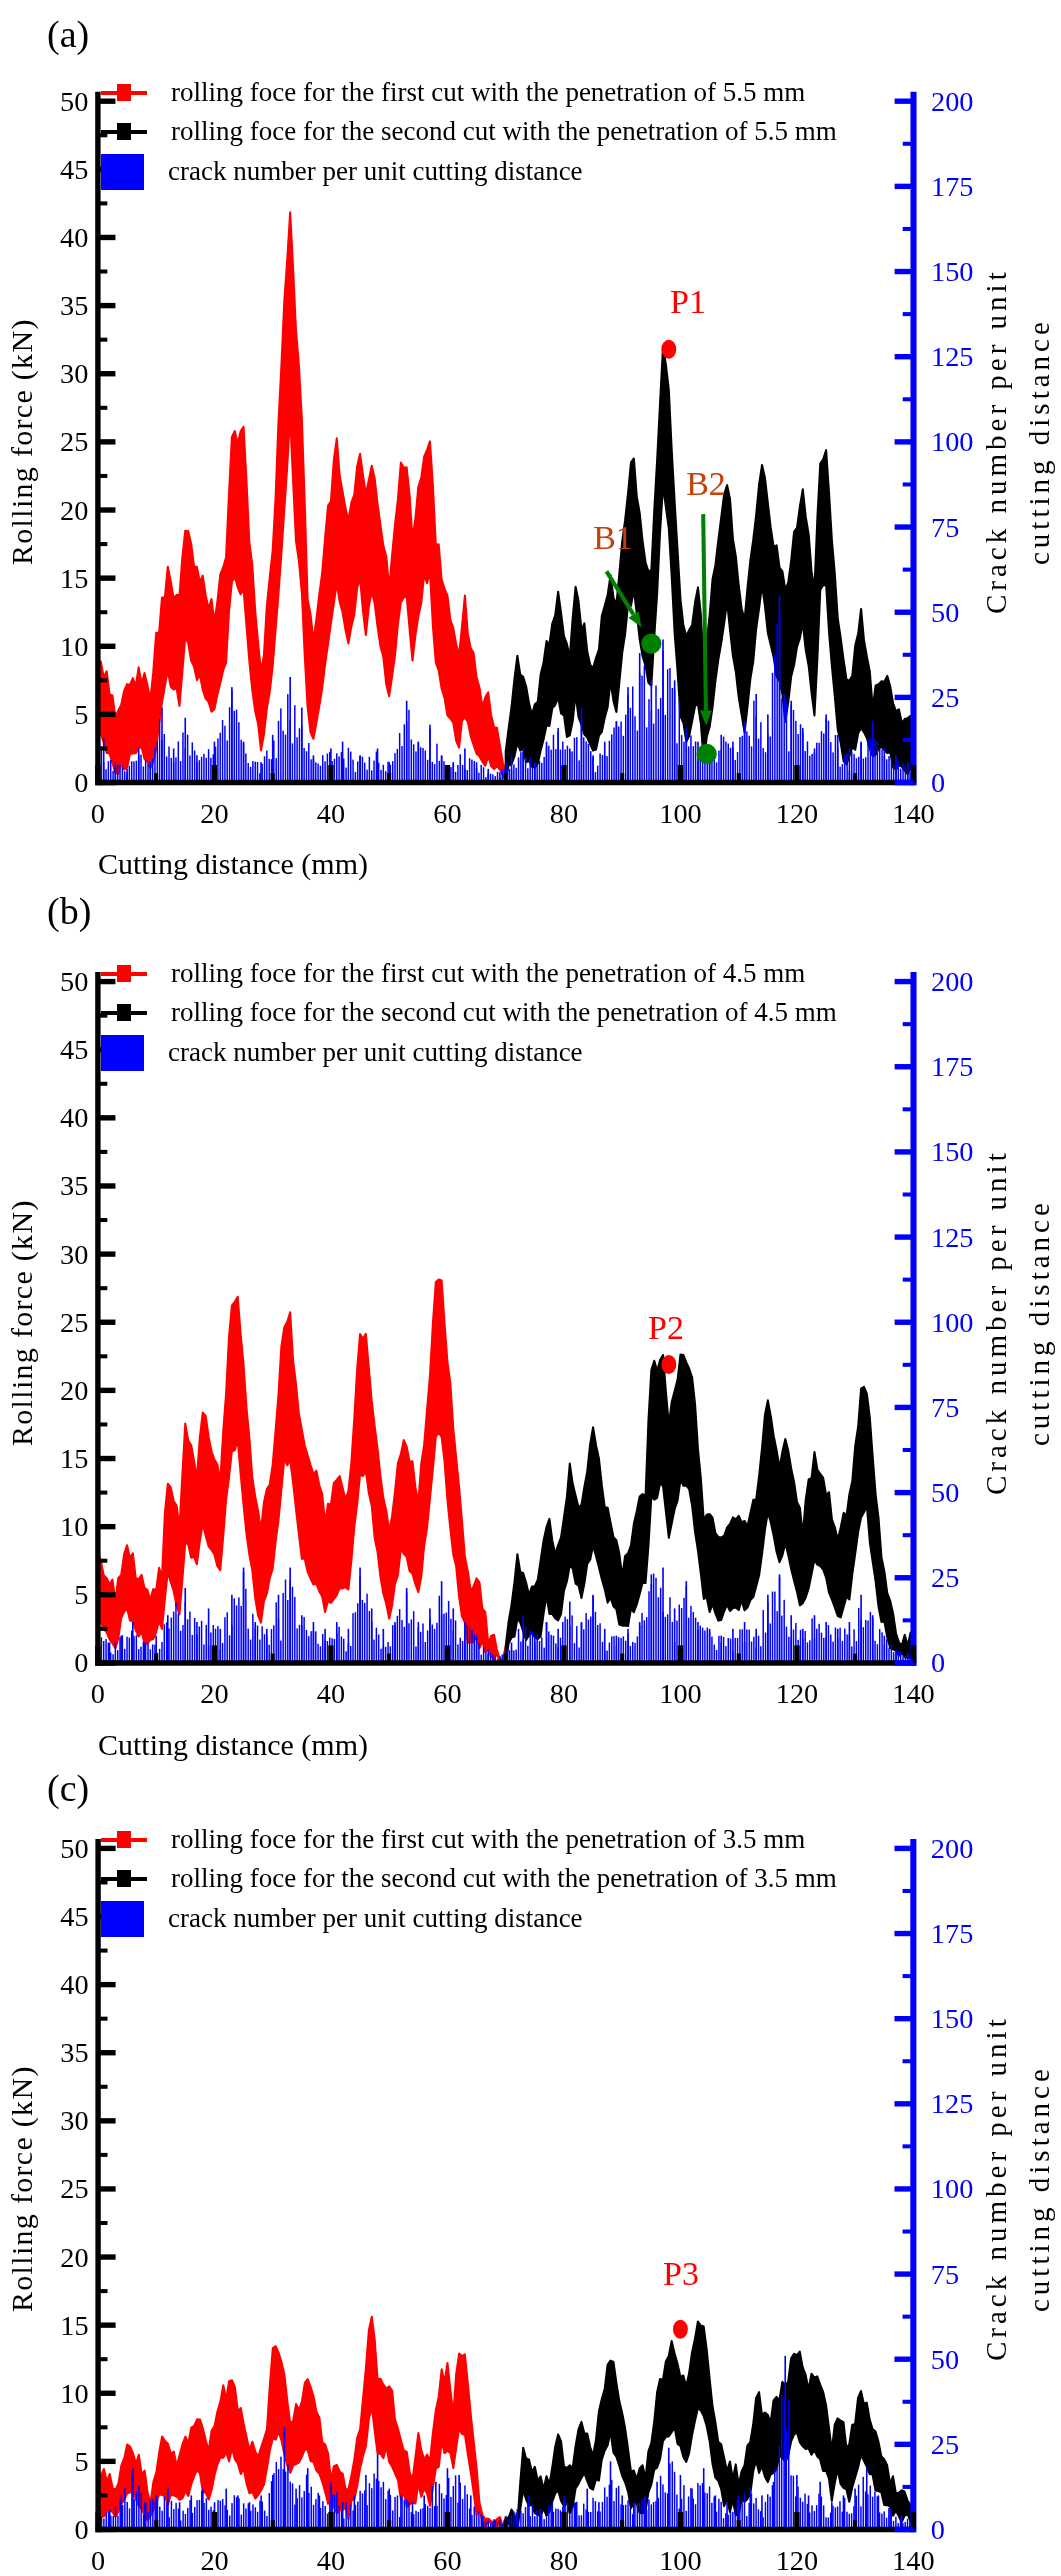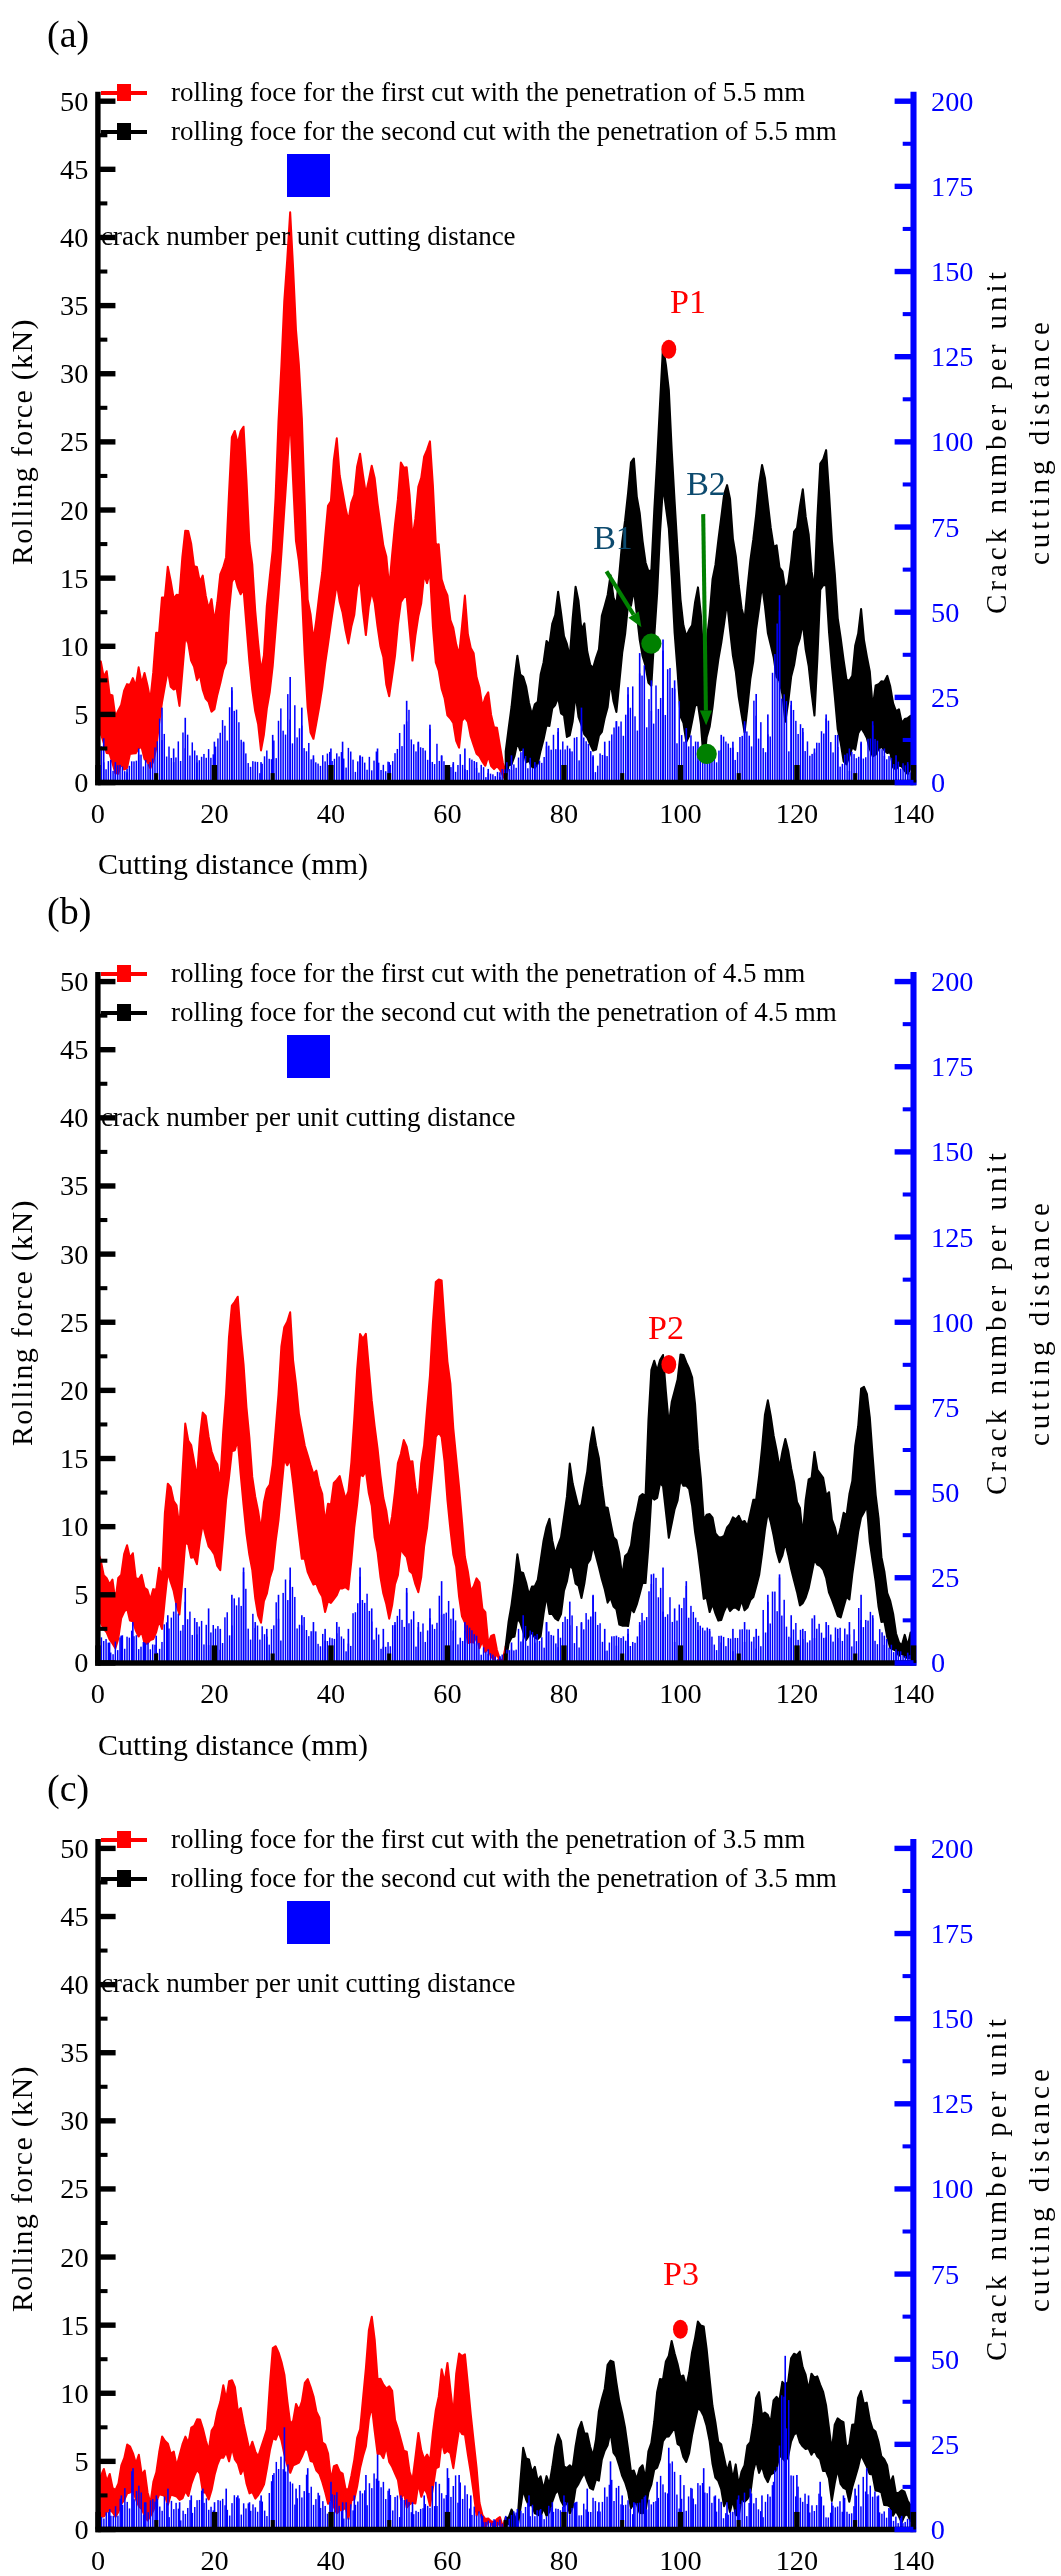--- a/index.html
+++ b/index.html
@@ -19,30 +19,30 @@
       display:flex;align-items:center;justify-content:center;
       writing-mode:vertical-rl;transform:rotate(180deg);
       font-size:29px;letter-spacing:4px;color:#000;white-space:nowrap;}
   .rt1{left:977px;}
   .rt2{left:1020px;}
   .x-title{position:absolute;left:98px;width:815px;top:calc(var(--pt) + var(--ph) + 65px);
       text-align:left;font-size:30px;color:#000;}
   .legend-row{position:absolute;left:101px;height:35px;display:flex;align-items:center;gap:24px;}
   .lr1{top:calc(var(--pt) - 26px);}
   .lr2{top:calc(var(--pt) + 13px);}
-  .lr3{top:calc(var(--pt) + 53px);flex-direction:column;}
+  .lr3{top:calc(var(--pt) + 53px);}
   .legend-label{font-size:27px;color:#000;white-space:nowrap;}
   .lm-line{position:relative;width:46px;height:4px;flex:0 0 46px;}
   .lm-line .sq{position:absolute;left:16px;top:-6.7px;width:13.5px;height:17.5px;}
   .lm-red,.lm-red .sq{background:#ff0000;}
   .lm-black,.lm-black .sq{background:#000000;}
   .lm-rect{width:43px;height:36px;flex:0 0 43px;background:#0000ff;}
   .annotation{position:absolute;transform:translateX(-50%);font-size:34px;white-space:nowrap;}
   .ann-red{color:#ff0000;}
-  .ann-green{color:#0c4a6e;}
+  .ann-green{color:#c2410c;}
 </style>
 </head>
 <body>
 
 <div class="figure">
 
   <div class="panel panel-a">
     <svg class="plot-svg" width="1062" height="877" viewBox="0 0 1574 1300">
         <path d="M145.0,993.4 L149.3,980.4 L153.6,1003.4 L158.0,995.0 L162.3,1029.2 L166.6,1031.0 L170.9,1062.6 L175.2,1053.0 L179.5,1045.0 L183.9,1023.9 L188.2,1014.1 L192.5,1015.3 L196.8,1005.2 L201.1,1017.0 L205.4,989.2 L209.8,1013.2 L214.1,997.7 L218.4,1015.7 L222.7,1037.8 L227.0,997.1 L231.4,937.9 L235.7,938.2 L240.0,885.6 L244.3,885.6 L248.6,840.0 L252.9,861.1 L257.3,887.5 L261.6,881.7 L265.9,882.5 L270.2,825.7 L274.5,786.6 L278.9,787.1 L283.2,805.6 L287.5,839.3 L291.8,840.6 L296.1,862.5 L300.4,853.3 L304.8,882.6 L309.1,902.2 L313.4,888.1 L317.7,921.4 L322.0,893.1 L326.4,851.6 L330.7,841.2 L335.0,825.9 L339.3,732.8 L343.6,648.0 L347.9,638.9 L352.3,657.6 L356.6,639.4 L360.9,632.5 L365.2,711.2 L369.5,803.7 L373.8,836.6 L378.2,905.4 L382.5,953.3 L386.8,994.7 L391.1,971.6 L395.4,898.5 L399.8,855.0 L404.1,815.8 L408.4,737.2 L412.7,624.8 L417.0,542.7 L421.3,446.3 L425.7,384.3 L430.0,314.7 L434.3,396.1 L438.6,488.8 L442.9,540.6 L447.3,619.6 L451.6,745.9 L455.9,888.7 L460.2,910.4 L464.5,949.9 L468.8,918.4 L473.2,881.2 L477.5,849.0 L481.8,797.1 L486.1,749.8 L490.4,743.2 L494.7,682.2 L499.1,649.7 L503.4,704.8 L507.7,728.7 L512.0,752.8 L516.3,772.1 L520.7,744.9 L525.0,733.4 L529.3,691.3 L533.6,672.6 L537.9,703.8 L542.2,732.0 L546.6,711.8 L550.9,690.4 L555.2,708.4 L559.5,746.6 L563.8,777.7 L568.1,808.8 L572.5,824.8 L576.8,871.3 L581.1,823.0 L585.4,777.7 L589.7,740.3 L594.1,685.7 L598.4,693.2 L602.7,692.7 L607.0,733.5 L611.3,798.2 L615.6,768.9 L620.0,721.7 L624.3,708.2 L628.6,676.8 L632.9,666.9 L637.2,654.3 L641.6,720.3 L645.9,807.7 L650.2,806.7 L654.5,858.9 L658.8,872.6 L663.1,882.7 L667.5,919.1 L671.8,930.8 L676.1,955.1 L680.4,970.9 L684.7,929.0 L689.0,882.7 L693.4,940.2 L697.7,960.4 L702.0,968.4 L706.3,1004.1 L710.6,1019.1 L715.0,1047.7 L719.3,1033.6 L723.6,1026.3 L727.9,1059.8 L732.2,1078.0 L736.5,1078.8 L740.9,1105.4 L745.2,1130.2 L749.5,1144.2 L749.5,1157.5 L745.2,1149.3 L740.9,1140.6 L736.5,1135.7 L732.2,1140.0 L727.9,1135.6 L723.6,1120.5 L719.3,1135.2 L715.0,1129.2 L710.6,1121.0 L706.3,1117.2 L702.0,1104.5 L697.7,1091.8 L693.4,1070.1 L689.0,1063.5 L684.7,1068.4 L680.4,1108.2 L676.1,1098.2 L671.8,1071.6 L667.5,1065.1 L663.1,1060.4 L658.8,1034.5 L654.5,1020.8 L650.2,994.0 L645.9,981.9 L641.6,928.4 L637.2,847.4 L632.9,864.4 L628.6,851.9 L624.3,894.2 L620.0,913.7 L615.6,942.4 L611.3,979.2 L607.0,932.2 L602.7,884.0 L598.4,885.6 L594.1,892.7 L589.7,925.4 L585.4,972.2 L581.1,1002.7 L576.8,1032.0 L572.5,1014.5 L568.1,973.7 L563.8,957.8 L559.5,928.5 L555.2,893.8 L550.9,876.7 L546.6,899.0 L542.2,941.4 L537.9,905.1 L533.6,857.7 L529.3,871.3 L525.0,911.8 L520.7,928.7 L516.3,953.7 L512.0,933.4 L507.7,907.9 L503.4,891.8 L499.1,864.8 L494.7,894.4 L490.4,924.0 L486.1,954.6 L481.8,984.3 L477.5,1019.5 L473.2,1047.0 L468.8,1071.8 L464.5,1095.2 L460.2,1085.8 L455.9,1048.7 L451.6,971.8 L447.3,878.1 L442.9,831.0 L438.6,801.8 L434.3,712.2 L430.0,615.3 L425.7,690.8 L421.3,755.7 L417.0,820.9 L412.7,879.9 L408.4,933.4 L404.1,987.4 L399.8,1025.4 L395.4,1050.5 L391.1,1088.7 L386.8,1112.4 L382.5,1073.2 L378.2,1054.5 L373.8,1022.6 L369.5,980.1 L365.2,927.2 L360.9,873.3 L356.6,880.9 L352.3,870.7 L347.9,854.2 L343.6,862.8 L339.3,907.1 L335.0,982.3 L330.7,993.4 L326.4,1012.8 L322.0,1030.1 L317.7,1051.4 L313.4,1055.0 L309.1,1040.4 L304.8,1035.5 L300.4,1022.2 L296.1,1000.1 L291.8,1008.1 L287.5,988.0 L283.2,979.1 L278.9,953.7 L274.5,944.5 L270.2,995.8 L265.9,1046.4 L261.6,1019.8 L257.3,1022.1 L252.9,1017.9 L248.6,993.2 L244.3,1017.0 L240.0,1041.6 L235.7,1072.6 L231.4,1109.4 L227.0,1128.8 L222.7,1138.9 L218.4,1129.4 L214.1,1125.1 L209.8,1107.5 L205.4,1109.1 L201.1,1116.7 L196.8,1116.8 L192.5,1117.5 L188.2,1138.4 L183.9,1140.7 L179.5,1131.5 L175.2,1146.9 L170.9,1146.0 L166.6,1131.0 L162.3,1116.9 L158.0,1116.2 L153.6,1101.1 L149.3,1087.3 L145.0,1090.3 Z" fill="#ff0000" stroke="#ff0000" stroke-width="3" stroke-linejoin="round"></path>
         <path d="M749.5,1113.9 L753.8,1080.0 L758.1,1048.0 L762.5,1006.1 L766.8,971.9 L771.1,1000.0 L775.4,1003.1 L779.7,1017.2 L784.0,1041.6 L788.4,1059.7 L792.7,1043.9 L797.0,1040.4 L801.3,999.9 L805.6,982.0 L810.0,950.2 L814.3,955.2 L818.6,924.2 L822.9,911.7 L827.2,877.1 L831.5,908.2 L835.9,943.0 L840.2,954.4 L844.5,973.8 L848.8,916.2 L853.1,869.6 L857.4,890.6 L861.8,934.0 L866.1,924.0 L870.4,965.8 L874.7,985.1 L879.0,990.3 L883.4,975.0 L887.7,962.5 L892.0,912.8 L896.3,897.8 L900.6,882.0 L904.9,852.6 L909.3,885.8 L913.6,896.3 L917.9,850.9 L922.2,802.9 L926.5,771.0 L930.9,730.5 L935.2,685.5 L939.5,679.6 L943.8,736.1 L948.1,760.4 L952.4,802.1 L956.8,833.8 L961.1,846.8 L965.4,845.4 L969.7,757.0 L974.0,681.1 L978.3,597.6 L982.7,513.6 L987.0,541.0 L991.3,577.8 L995.6,667.6 L999.9,743.4 L1004.3,816.3 L1008.6,888.4 L1012.9,926.9 L1017.2,943.0 L1021.5,933.6 L1025.8,926.8 L1030.2,892.7 L1034.5,870.7 L1038.8,911.3 L1043.1,986.3 L1047.4,951.0 L1051.8,912.2 L1056.1,858.7 L1060.4,837.5 L1064.7,800.6 L1069.0,766.9 L1073.3,732.5 L1077.7,719.1 L1082.0,739.1 L1086.3,798.7 L1090.6,824.5 L1094.9,867.5 L1099.2,901.9 L1103.6,918.8 L1107.9,871.6 L1112.2,830.3 L1116.5,799.7 L1120.8,762.7 L1125.2,717.3 L1129.5,689.3 L1133.8,708.5 L1138.1,745.9 L1142.4,782.5 L1146.7,810.4 L1151.1,808.3 L1155.4,841.3 L1159.7,847.0 L1164.0,873.9 L1168.3,863.5 L1172.7,830.5 L1177.0,787.9 L1181.3,782.6 L1185.6,750.7 L1189.9,725.2 L1194.2,765.9 L1198.6,792.2 L1202.9,847.0 L1207.2,872.6 L1211.5,768.0 L1215.8,687.3 L1220.1,680.8 L1224.5,667.2 L1228.8,731.0 L1233.1,801.7 L1237.4,850.9 L1241.7,916.5 L1246.1,945.8 L1250.4,978.4 L1254.7,1007.5 L1259.0,1008.9 L1263.3,1001.6 L1267.6,956.7 L1272.0,939.2 L1276.3,902.6 L1280.6,949.1 L1284.9,973.4 L1289.2,995.3 L1293.5,1049.0 L1297.9,1015.9 L1302.2,1014.4 L1306.5,1009.9 L1310.8,1010.5 L1315.1,1001.8 L1319.5,1017.4 L1323.8,1042.6 L1328.1,1054.3 L1332.4,1051.3 L1336.7,1071.7 L1341.0,1065.9 L1345.4,1064.5 L1349.7,1061.0 L1354.0,1067.4 L1354.0,1139.2 L1349.7,1138.1 L1345.4,1147.6 L1341.0,1142.5 L1336.7,1136.4 L1332.4,1134.6 L1328.1,1140.5 L1323.8,1137.9 L1319.5,1114.9 L1315.1,1116.1 L1310.8,1112.0 L1306.5,1106.7 L1302.2,1110.1 L1297.9,1118.7 L1293.5,1121.0 L1289.2,1110.2 L1284.9,1094.2 L1280.6,1085.6 L1276.3,1079.1 L1272.0,1087.1 L1267.6,1111.5 L1263.3,1107.8 L1259.0,1120.4 L1254.7,1133.0 L1250.4,1128.5 L1246.1,1101.4 L1241.7,1081.1 L1237.4,1033.0 L1233.1,988.3 L1228.8,937.6 L1224.5,867.4 L1220.1,867.5 L1215.8,874.3 L1211.5,976.9 L1207.2,1060.6 L1202.9,1027.2 L1198.6,987.2 L1194.2,962.9 L1189.9,923.3 L1185.6,946.0 L1181.3,958.9 L1177.0,985.7 L1172.7,1002.8 L1168.3,1040.9 L1164.0,1069.7 L1159.7,1029.6 L1155.4,1009.4 L1151.1,1003.5 L1146.7,974.2 L1142.4,956.3 L1138.1,938.2 L1133.8,898.6 L1129.5,866.9 L1125.2,901.2 L1120.8,932.0 L1116.5,980.2 L1112.2,1006.1 L1107.9,1048.0 L1103.6,1085.6 L1099.2,1059.6 L1094.9,1033.3 L1090.6,996.0 L1086.3,972.1 L1082.0,934.2 L1077.7,892.1 L1073.3,923.9 L1069.0,953.4 L1064.7,977.6 L1060.4,1009.4 L1056.1,1048.3 L1051.8,1077.4 L1047.4,1092.9 L1043.1,1129.9 L1038.8,1072.9 L1034.5,1043.9 L1030.2,1046.5 L1025.8,1069.4 L1021.5,1090.7 L1017.2,1099.6 L1012.9,1071.5 L1008.6,1061.7 L1004.3,995.8 L999.9,938.1 L995.6,855.1 L991.3,783.4 L987.0,752.2 L982.7,720.6 L978.3,788.9 L974.0,879.8 L969.7,944.4 L965.4,1016.5 L961.1,1012.2 L956.8,987.3 L952.4,972.4 L948.1,947.9 L943.8,910.1 L939.5,874.0 L935.2,898.0 L930.9,896.0 L926.5,940.0 L922.2,967.9 L917.9,1012.1 L913.6,1055.3 L909.3,1039.5 L904.9,1009.7 L900.6,1048.4 L896.3,1064.1 L892.0,1085.0 L887.7,1090.6 L883.4,1111.0 L879.0,1112.7 L874.7,1103.3 L870.4,1093.5 L866.1,1088.6 L861.8,1074.6 L857.4,1062.8 L853.1,1028.9 L848.8,1069.1 L844.5,1089.9 L840.2,1092.4 L835.9,1060.5 L831.5,1057.4 L827.2,1033.6 L822.9,1045.0 L818.6,1049.8 L814.3,1076.1 L810.0,1075.0 L805.6,1096.1 L801.3,1112.7 L797.0,1132.1 L792.7,1138.2 L788.4,1136.6 L784.0,1127.8 L779.7,1130.0 L775.4,1110.0 L771.1,1112.6 L766.8,1100.6 L762.5,1121.0 L758.1,1133.1 L753.8,1134.8 L749.5,1153.5 Z" fill="#000000" stroke="#000000" stroke-width="3" stroke-linejoin="round"></path>

